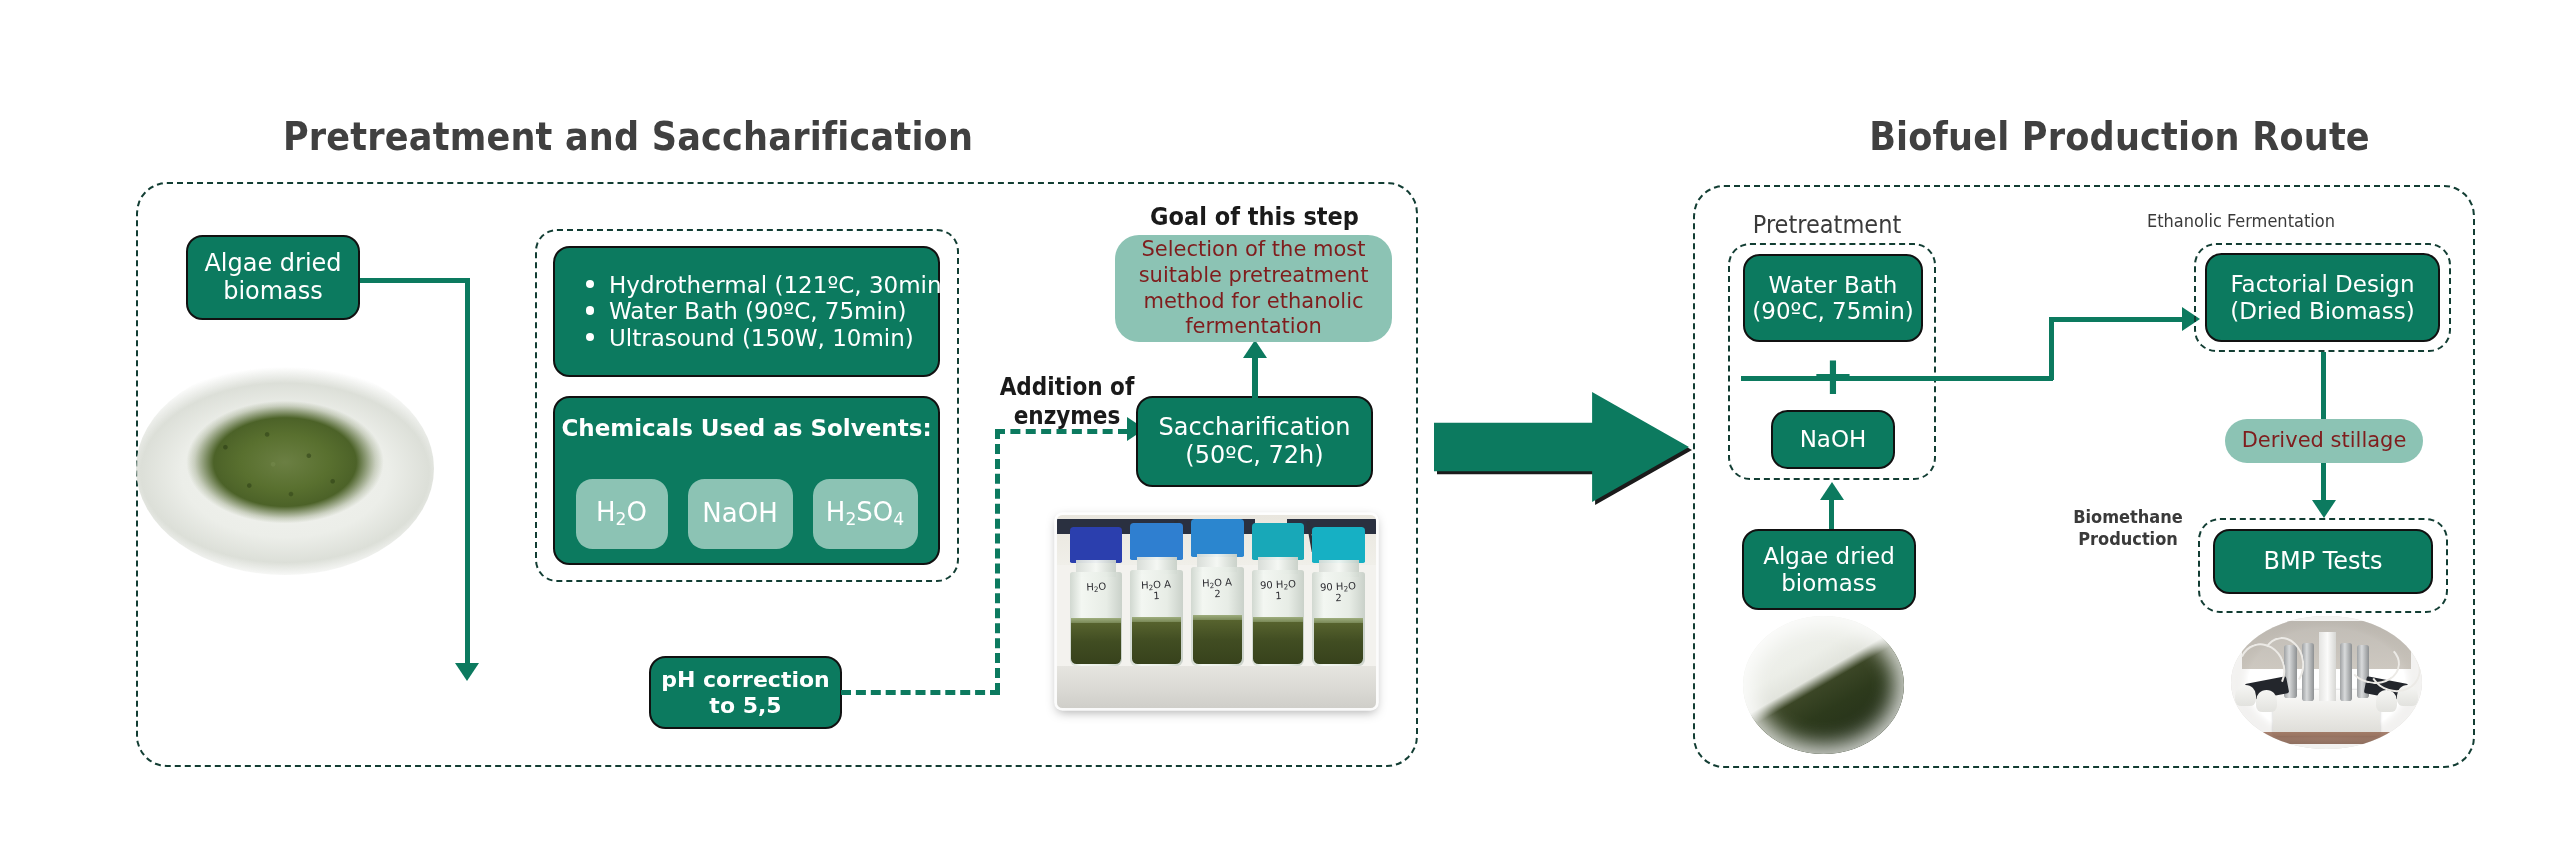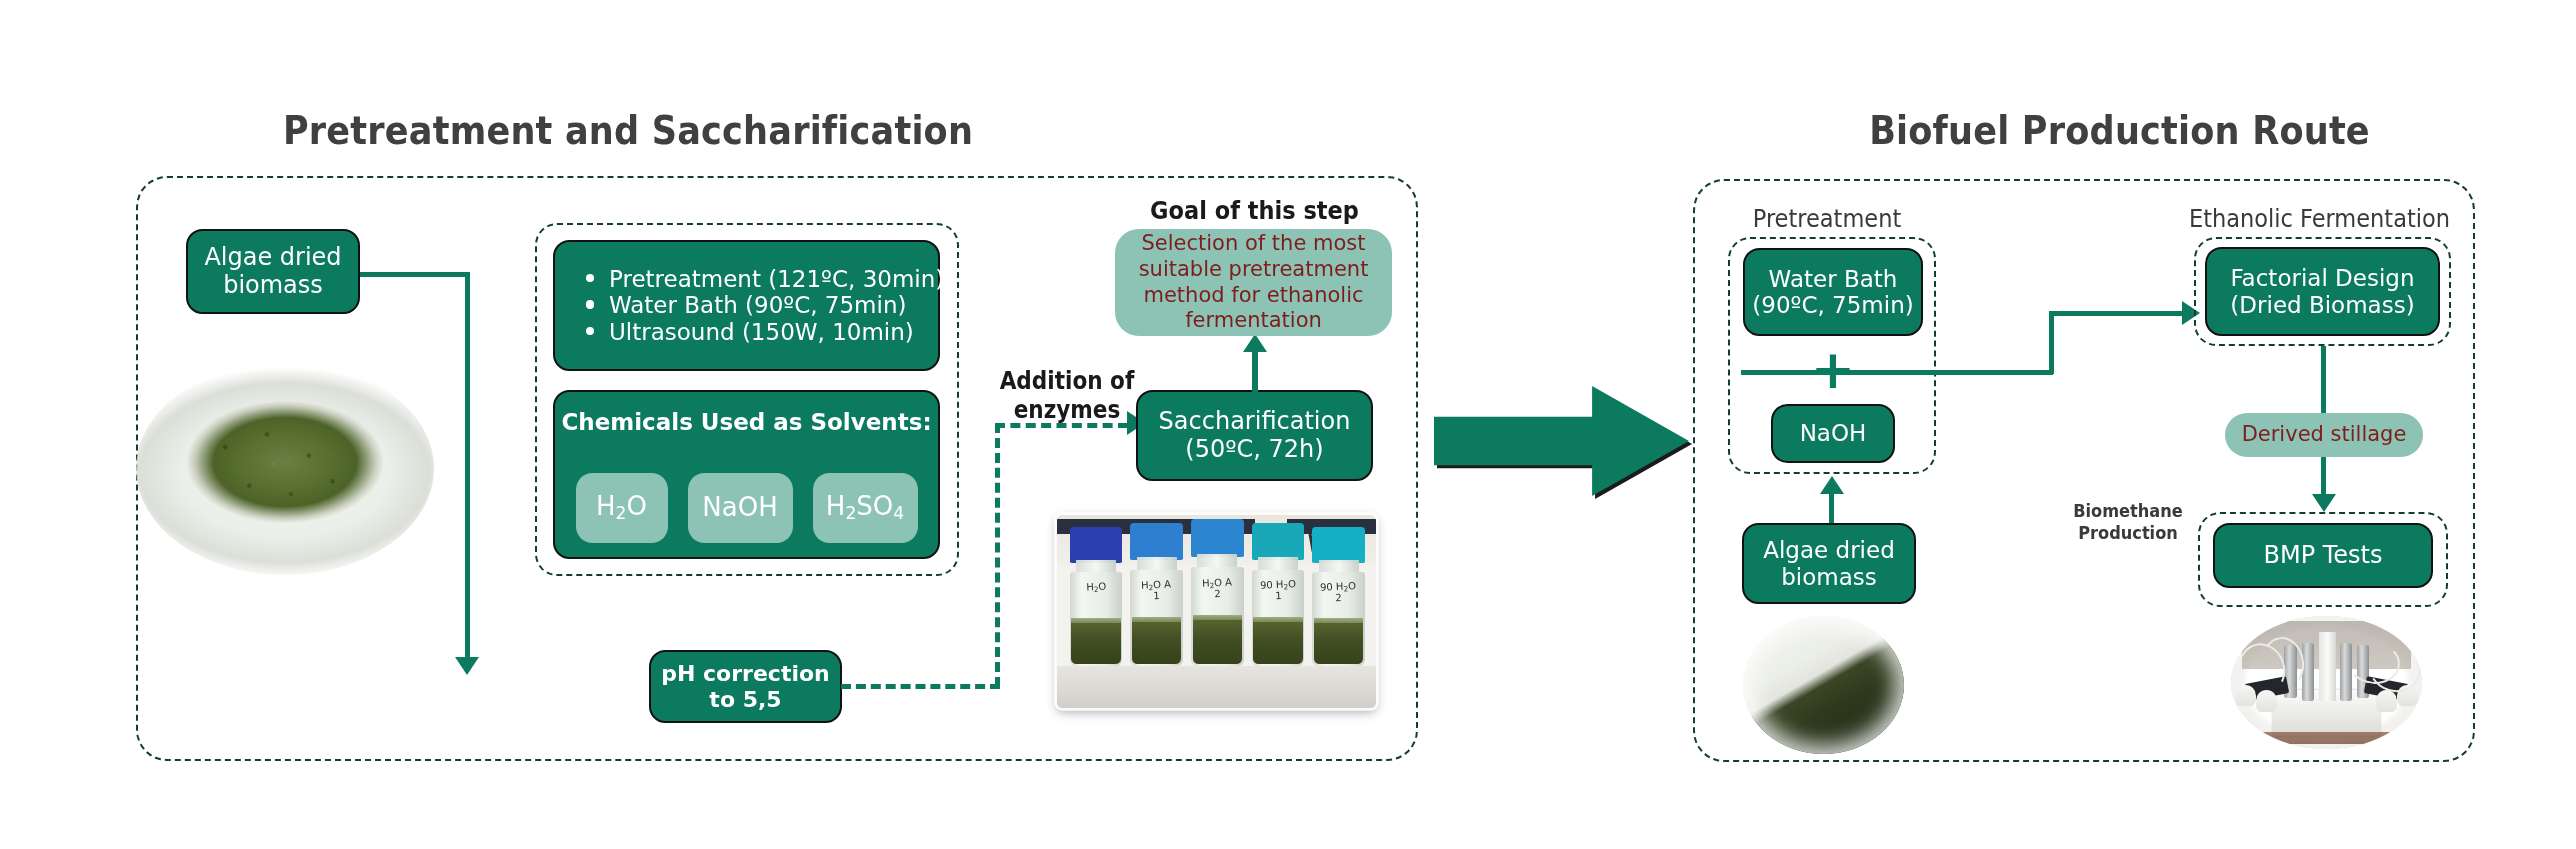--- a/index.html
+++ b/index.html
@@ -1,20 +1,20 @@
 <!DOCTYPE html>
 <html style="font-size:14.7px"><head>
 <meta charset="utf-8">
 <style>
   html,body{margin:0;padding:0;background:#ffffff;}
   body{
     width:2576px;height:849px;position:relative;overflow:hidden;
     font-family:"DejaVu Sans","Liberation Sans",sans-serif;
   }
-  .abs{position:absolute;}
+  .abs{position:absolute;margin-top:6px;}
 
   
   .panel-title{
     font-family:"DejaVu Sans Condensed","Liberation Sans",sans-serif;
     font-weight:bold;color:#404040;text-align:center;
     font-size:39px;letter-spacing:0.2px;white-space:nowrap;
   }
 
   
   .dash-outer{
@@ -201,21 +201,21 @@
 
 <div class="abs ln" style="left:360px;top:272px;width:110px;height:4.6px;"></div>
 <div class="abs ln" style="left:465px;top:272px;width:4.6px;height:389px;"></div>
 <div class="abs arrow-down" style="left:455px;top:657px;"></div>
 
 <div class="abs dash-inner" style="left:535px;top:223px;width:424px;height:353px;"></div>
 
 <div class="abs gbox bullets" style="left:553px;top:240px;width:387px;height:131px;font-size:23px;">
   <div class="row">
     <span class="dot"></span>
-    <span>Pretreatment (121ºC, 30min)</span>
+    <span>Hydrothermal (121ºC, 30min)</span>
   </div>
   <div class="row">
     <span class="dot"></span>
     <span>Water Bath (90ºC, 75min)</span>
   </div>
   <div class="row">
     <span class="dot"></span>
     <span>Ultrasound (150W, 10min)</span>
   </div>
 </div>
@@ -363,21 +363,21 @@
 </div>
 
 <div class="photo photo-naoh" style="left:1743px;top:616px;width:161px;height:138px;"></div>
 
 <div class="abs ln" style="left:1741px;top:370px;width:174px;height:4.6px;"></div>
 <div class="abs ln" style="left:2049px;top:311px;width:4.6px;height:63px;"></div>
 <div class="abs ln" style="left:1912px;top:370px;width:141px;height:4.6px;"></div>
 <div class="abs ln" style="left:2049px;top:311px;width:136px;height:4.6px;"></div>
 <div class="abs arrow-right" style="left:2182px;top:301px;"></div>
 
-<div class="abs lbl" style="left:2147px;top:204px;width:303px;font-size:25px;text-align:right;">Ethanolic Fermentation</div>
+<div class="abs lbl" style="left:2147px;top:204px;width:303px;font-size:18px;text-align:left;">Ethanolic Fermentation</div>
 
 <div class="abs dash-inner" style="left:2194px;top:237px;width:257px;height:109px;"></div>
 
 <div class="abs gbox" style="left:2205px;top:247px;width:235px;height:89px;font-size:23px;">
   <div>
     <span>Factorial Design</span><br>
     <span>(Dried Biomass)</span>
   </div>
 </div>
 

